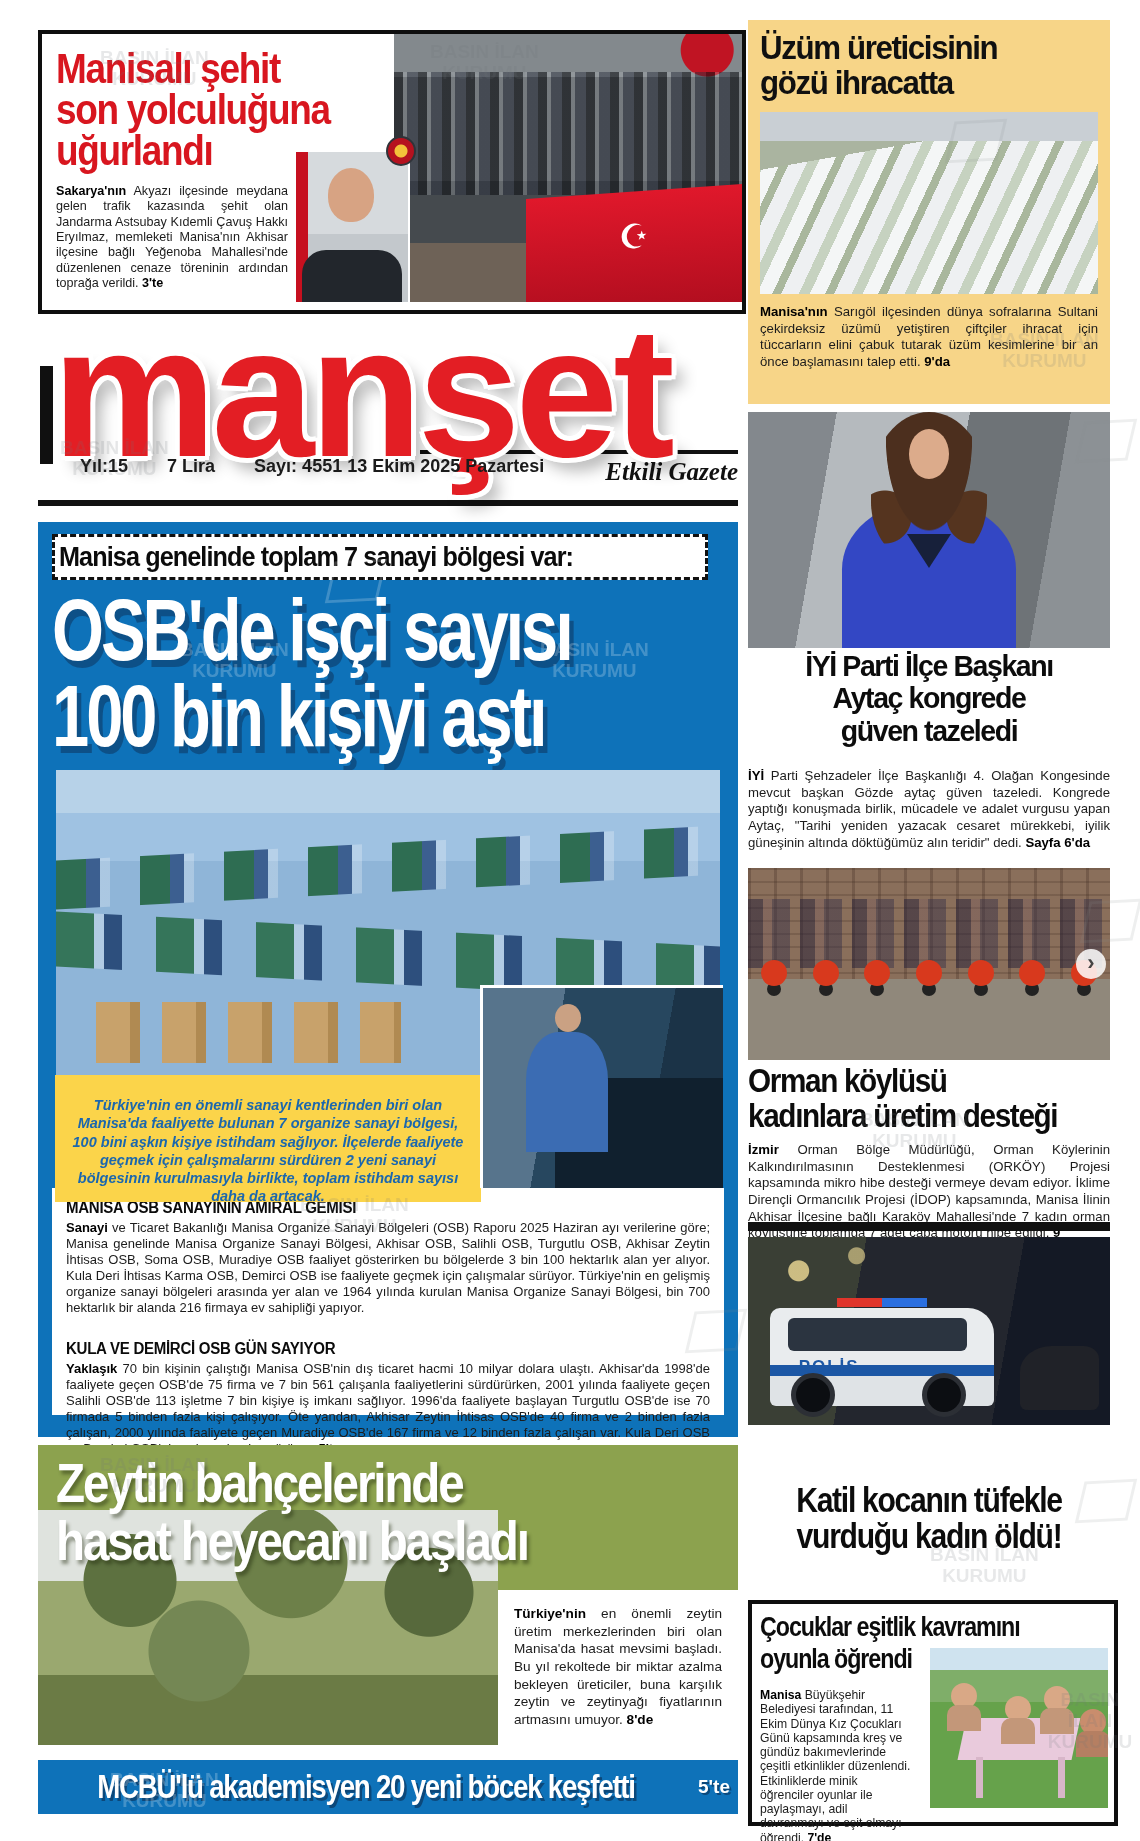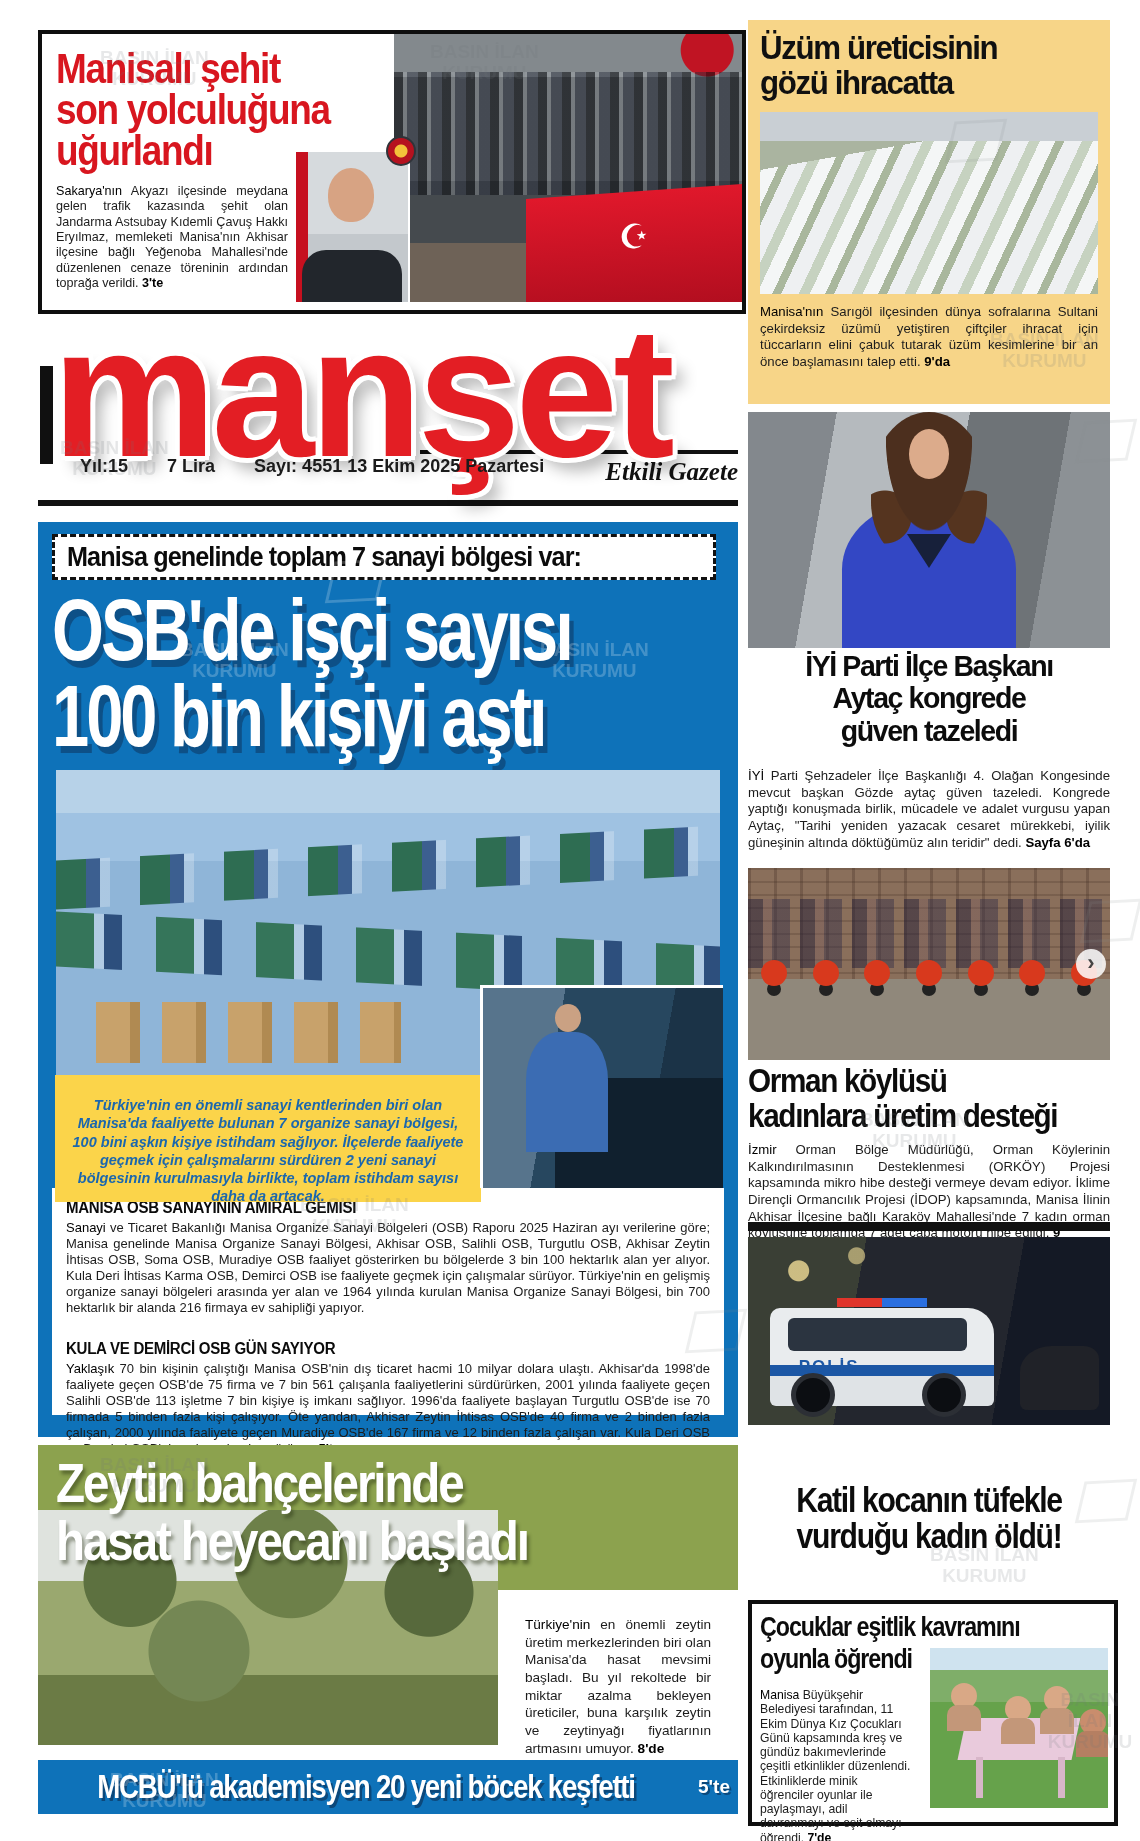--- a/index.html
+++ b/index.html
@@ -2,21 +2,21 @@
 <html><head>
 <meta charset="utf-8">
 <style>
   html,body{margin:0;padding:0;background:#e8e8e8;}
   #page{position:relative;width:1140px;height:1841px;background:#fff;margin:0 auto;
         font-family:"Liberation Sans",sans-serif;overflow:hidden;}
   .abs{position:absolute;}
   
   .body-txt{font-size:13.2px;line-height:1.26;color:#1c1c1c;text-align:justify;}
   .body-txt b{color:#000;}
-  .lead{font-weight:normal;}
+  .lead{font-weight:bold;}
   .pref{font-weight:bold;}
   
   .wm{position:absolute;font-weight:800;font-size:19px;line-height:1.1;color:#6f757a;
       opacity:.16;text-align:center;white-space:pre-line;pointer-events:none;z-index:50;}
   .wm.light{color:#ffffff;opacity:.22;}
   .cube{position:absolute;width:46px;height:36px;border:3px solid #868c91;opacity:.14;
         transform:skewX(-16deg) rotate(-3deg);pointer-events:none;z-index:50;}
   .cube.light{border-color:#fff;opacity:.2;}
   
   #sehit-box{left:38px;top:30px;width:700px;height:276px;border:4px solid #0e0e0e;background:#fff;}
@@ -60,21 +60,21 @@
                  5px 0 0 #fff,-5px 0 0 #fff,0 5px 0 #fff,0 -5px 0 #fff,10px 12px 16px rgba(0,0,0,.30);}
   #mast-info{left:80px;top:456px;font-size:18px;font-weight:700;color:#1b1b1b;z-index:7;}
   #mast-info span{margin-right:34px;}
   #etkili-rule{left:420px;top:450px;width:318px;height:4px;background:#111;z-index:4;}
   #etkili{left:480px;top:458px;width:258px;text-align:right;font-family:"Liberation Serif",serif;
           font-style:italic;font-weight:700;font-size:25px;color:#101010;z-index:7;}
   #mast-rule{left:38px;top:500px;width:700px;height:6px;background:#111;}
   
   #osb-sec{left:38px;top:522px;width:700px;height:915px;background:#0e72b9;}
   #osb-kicker{left:14px;top:12px;width:646px;height:40px;background:#fff;border:3px dashed #111;
-     font-size:28px;font-weight:900;letter-spacing:-1px;color:#0b0b0b;line-height:40px;padding-left:12px;
+     font-size:28px;font-weight:900;letter-spacing:-1px;color:#0b0b0b;line-height:40px;padding-left:4px;
      transform-origin:left top;white-space:nowrap;}
   #osb-kicker .inner{display:inline-block;transform:scaleX(.9);transform-origin:left;}
   .osb-hline{left:14px;font-size:88px;font-weight:900;color:#fff;letter-spacing:-4px;line-height:.95;
      transform:scaleX(.76);transform-origin:left top;white-space:nowrap;
      text-shadow:6px 7px 0 rgba(13,34,66,.42);}
   #factory-photo{left:18px;top:248px;width:664px;height:305px;
      background:
        linear-gradient(#b7d2e8 0 14%, #9fc2e2 14% 30%, #8fb5d8 30%);}
   #factory-photo .rowa{position:absolute;left:0;top:24%;width:100%;height:16%;transform:skewY(-3deg);
      background:repeating-linear-gradient(90deg,#2e6d52 0 30px,#3c5f90 30px 44px,rgba(255,255,255,.25) 44px 54px,transparent 54px 84px);}
@@ -337,21 +337,21 @@
       <div class="kid k4"></div>
     </div>
     <p class="abs body-txt" id="cocuk-body" style="margin:0;text-align:left;"><b class="lead">Manisa</b><span> Büyükşehir Belediyesi tarafından, 11 Ekim Dünya Kız Çocukları Günü kapsamında kreş ve gündüz bakımevlerinde çeşitli etkinlikler düzenlendi. Etkinliklerde minik öğrenciler oyunlar ile paylaşmayı, adil davranmayı ve eşit olmayı öğrendi. </span><b class="pref">7'de</b></p>
   </div>
 
   <div class="abs" id="zeytin-sec">
     <div class="photo" id="zeytin-photo"></div>
     <div class="abs zey-hline" style="top:10px;">Zeytin bahçelerinde</div>
     <div class="abs zey-hline" style="top:68px;">hasat heyecanı başladı</div>
     <div class="abs" id="zeytin-panel">
-      <p class="body-txt" style="margin:15px;"><b class="lead">Türkiye'nin</b><span> en önemli zeytin üretim merkezlerinden biri olan Manisa'da hasat mevsimi başladı. Bu yıl rekoltede bir miktar azalma bekleyen üreticiler, buna karşılık zeytin ve zeytinyağı fiyatlarının artmasını umuyor. </span><b class="pref">8'de</b></p>
+      <p class="body-txt" style="margin:4px;"><b class="lead">Türkiye'nin</b><span> en önemli zeytin üretim merkezlerinden biri olan Manisa'da hasat mevsimi başladı. Bu yıl rekoltede bir miktar azalma bekleyen üreticiler, buna karşılık zeytin ve zeytinyağı fiyatlarının artmasını umuyor. </span><b class="pref">8'de</b></p>
     </div>
   </div>
 
   <div class="abs" id="mcbu-strip">
     <span id="mcbu-head">MCBÜ'lü akademisyen 20 yeni böcek keşfetti</span>
     <span id="mcbu-ref">5'te</span>
   </div>
 
 </div>
 

